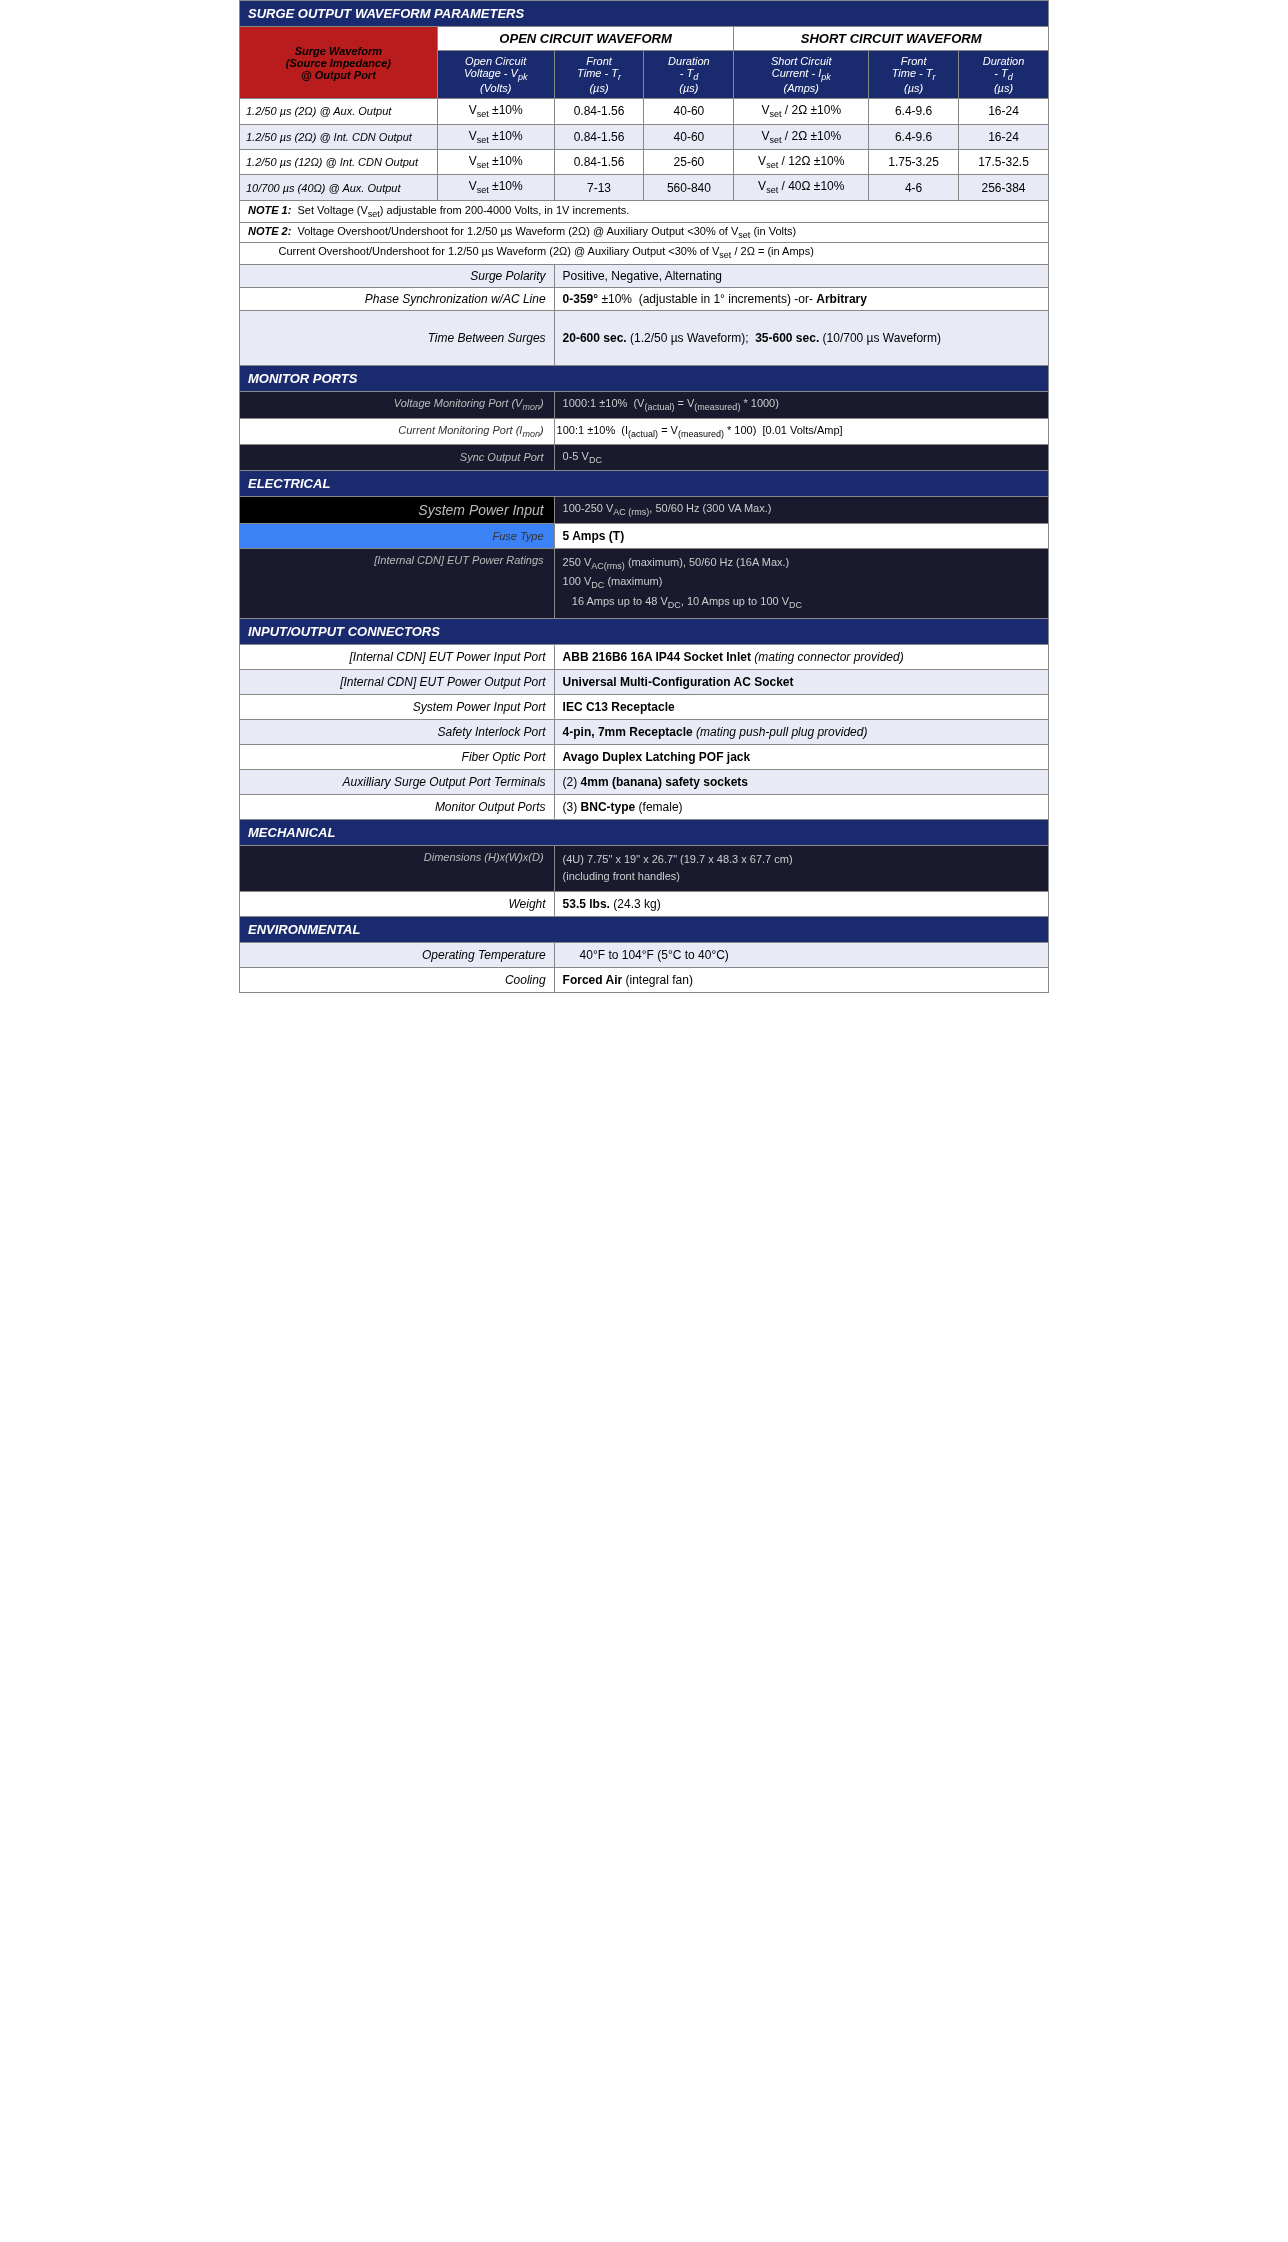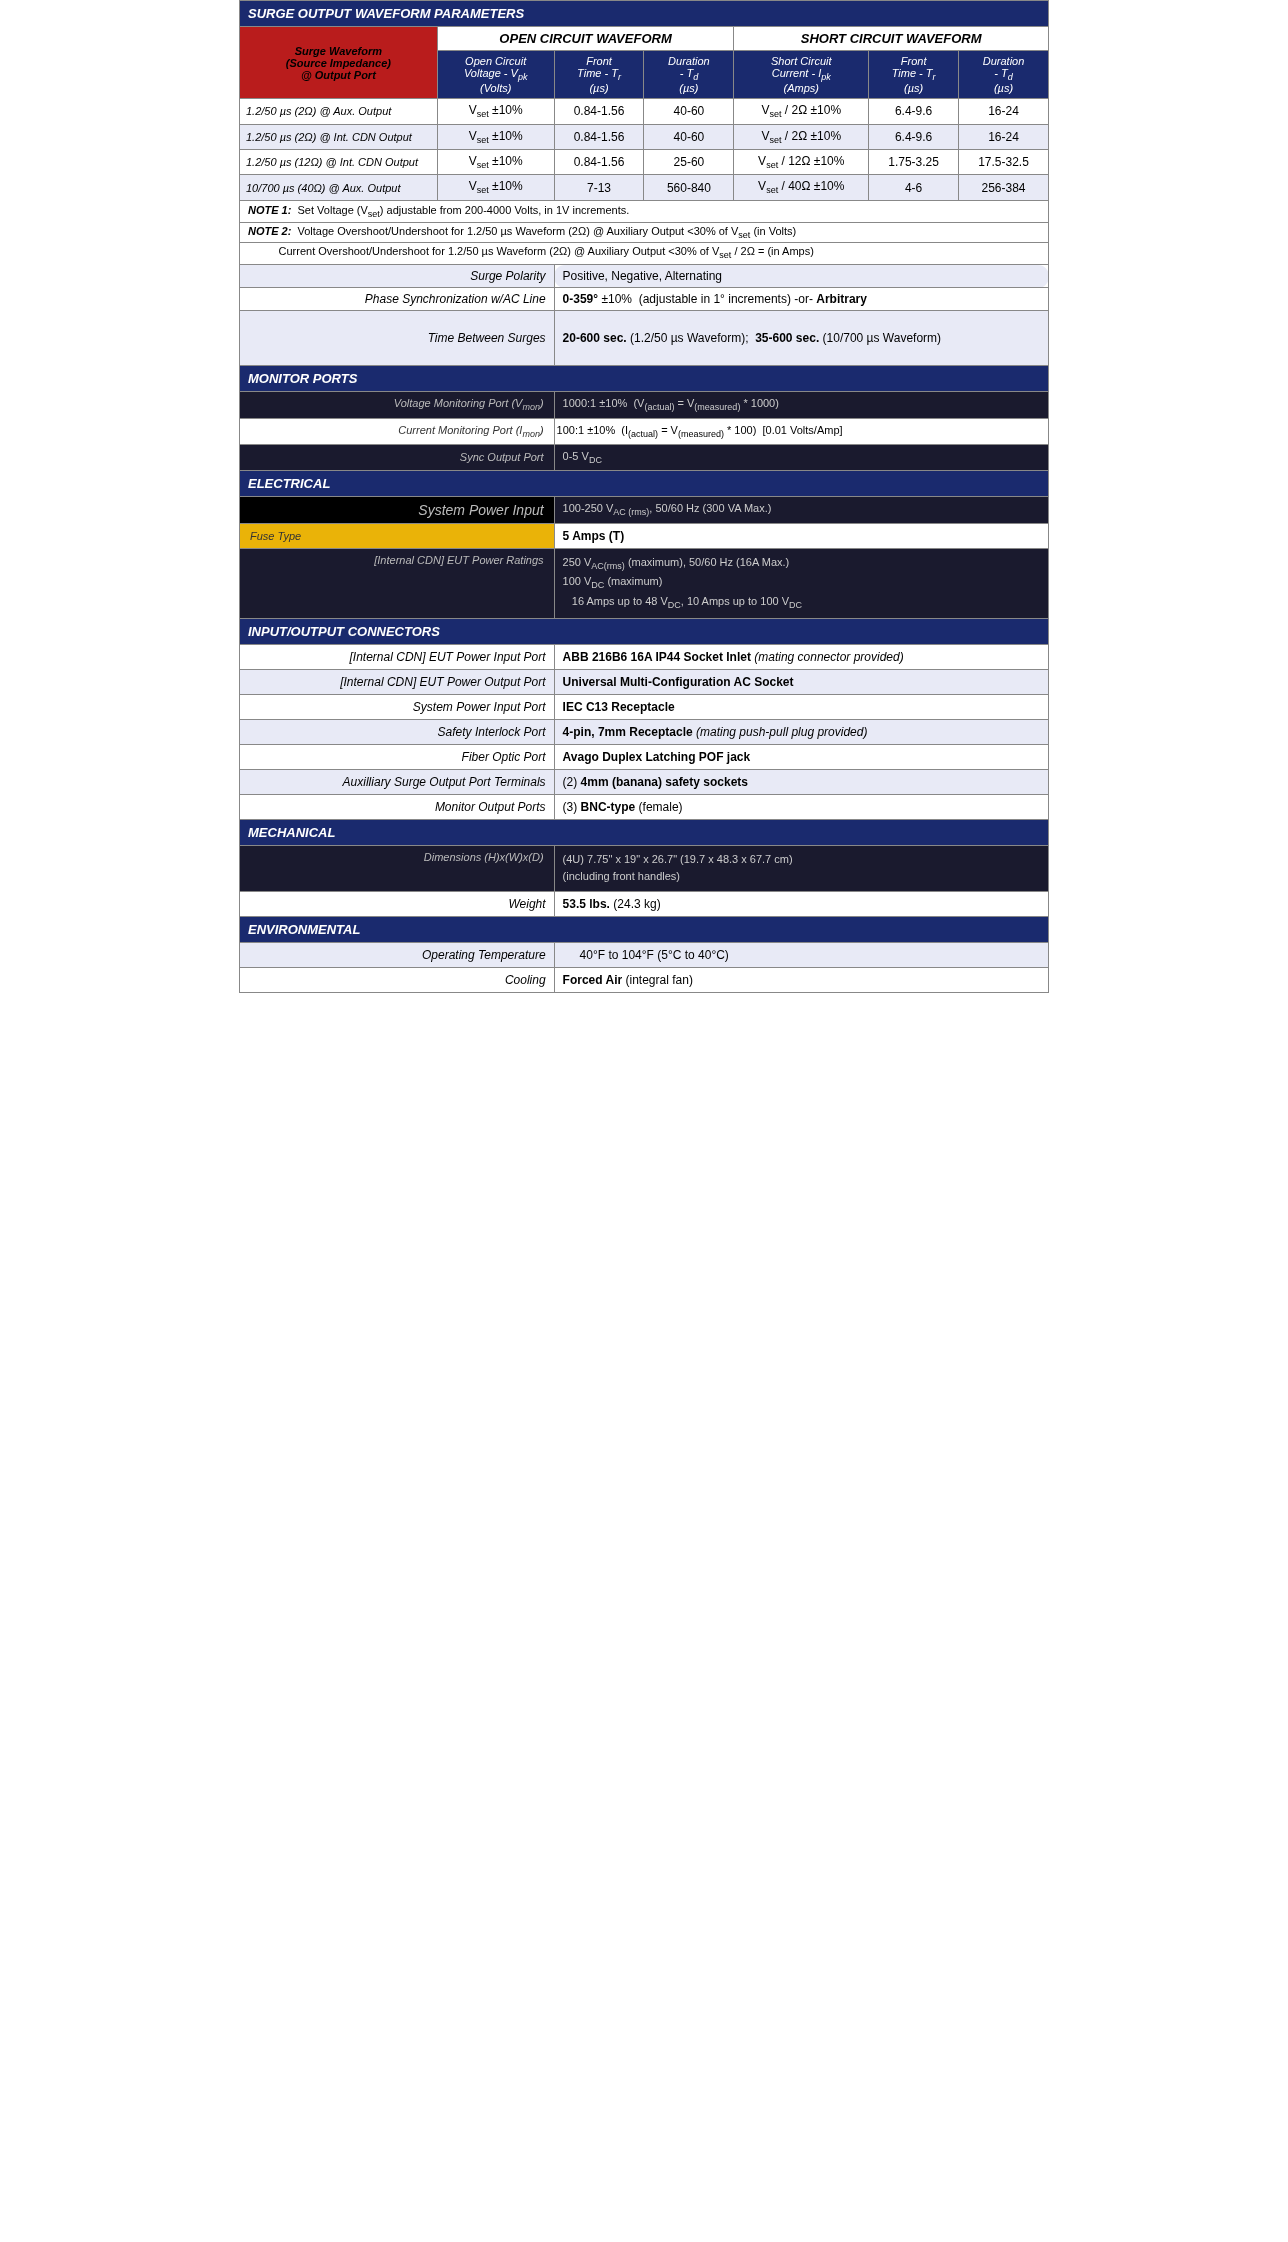--- a/index.html
+++ b/index.html
@@ -175,21 +175,21 @@
     </td>
   </tr>
   <tr class="note-row">
     <td colspan="7" style="padding:2px 8px 4px 8px; font-size:11px;">
       &nbsp;&nbsp;&nbsp;&nbsp;&nbsp;&nbsp;&nbsp;&nbsp;&nbsp; Current Overshoot/Undershoot for 1.2/50 µs Waveform (2Ω) @ Auxiliary Output &lt;30% of V<sub>set</sub> / 2Ω = (in Amps)
     </td>
   </tr>
 
   <tr class="data-row-alt">
     <td colspan="2" class="label" style="text-align:right; font-style:italic;">Surge Polarity</td>
-    <td colspan="5" class="value" style="padding:3px 8px;border-radius:11px;">Positive, Negative, Alternating</td>
+    <td colspan="5" class="value" style="padding:3px 8px;">Positive, Negative, Alternating</td>
   </tr>
   <tr class="data-row">
     <td colspan="2" class="label" style="text-align:right; font-style:italic;">Phase Synchronization w/AC Line</td>
     <td colspan="5" class="value" style="padding:4px 8px;"><b>0-359°</b> ±10%&nbsp; (adjustable in 1° increments) -or- <b>Arbitrary</b></td>
   </tr>
   <tr class="data-row-alt">
     <td colspan="2" class="label" style="text-align:right; font-style:italic;">Time Between Surges</td>
     <td colspan="5" class="value" style="padding:20px 8px;"><b>20-600 sec.</b> (1.2/50 µs Waveform);&nbsp; <b>35-600 sec.</b> (10/700 µs Waveform)</td>
   </tr>
 
@@ -210,21 +210,21 @@
   </tr>
 
   <tr class="section-header">
     <td colspan="7">ELECTRICAL</td>
   </tr>
   <tr>
     <td colspan="2" style="background:#000000; color:#bbb; font-style:italic; text-align:right; padding:5px 10px; font-size:14px;">System Power Input</td>
     <td colspan="5" style="background:#1a1a2e; color:#ccc; padding:5px 8px; font-size:11px;">100-250 V<sub>AC (rms)</sub>, 50/60 Hz (300 VA Max.)</td>
   </tr>
   <tr>
-    <td colspan="2" style="background:#eab308; color:#333; font-style:italic; padding:5px 10px; font-size:11px;">Fuse Type</td>
+    <td colspan="2" style="background:#3b82f6; color:#333; font-style:italic; text-align:right; padding:5px 10px; font-size:11px;">Fuse Type</td>
     <td colspan="5" style="background:#fff; color:#000; padding:5px 8px; font-size:12px;"><b>5 Amps (T)</b></td>
   </tr>
   <tr>
     <td colspan="2" style="background:#1a1a2e; color:#bbb; font-style:italic; text-align:right; padding:5px 10px; font-size:11px; vertical-align:top;">[Internal CDN] EUT Power Ratings</td>
     <td colspan="5" style="background:#1a1a2e; color:#ccc; padding:5px 8px; font-size:11px; line-height:1.6;">
       250 V<sub>AC(rms)</sub> (maximum), 50/60 Hz (16A Max.)<br>
       100 V<sub>DC</sub> (maximum)<br>
       &nbsp;&nbsp;&nbsp;16 Amps up to 48 V<sub>DC</sub>, 10 Amps up to 100 V<sub>DC</sub>
     </td>
   </tr>

